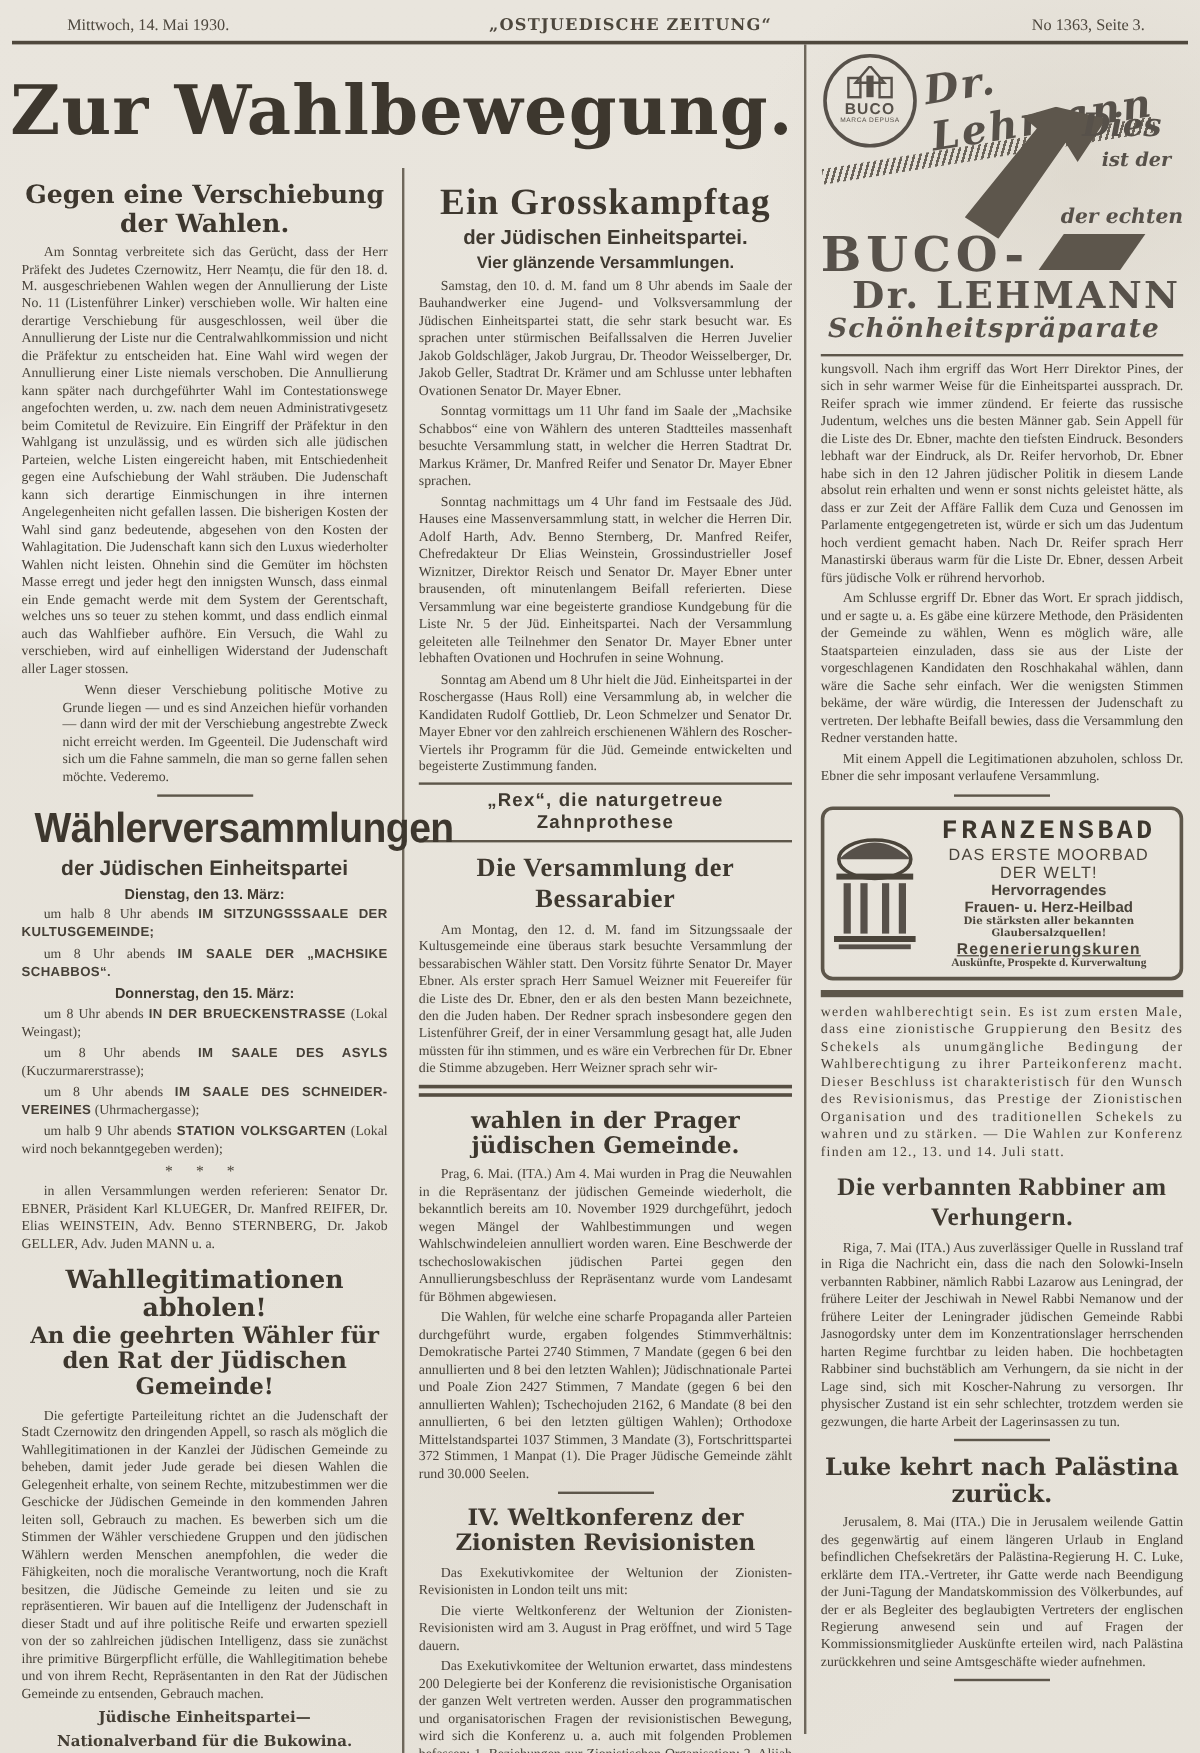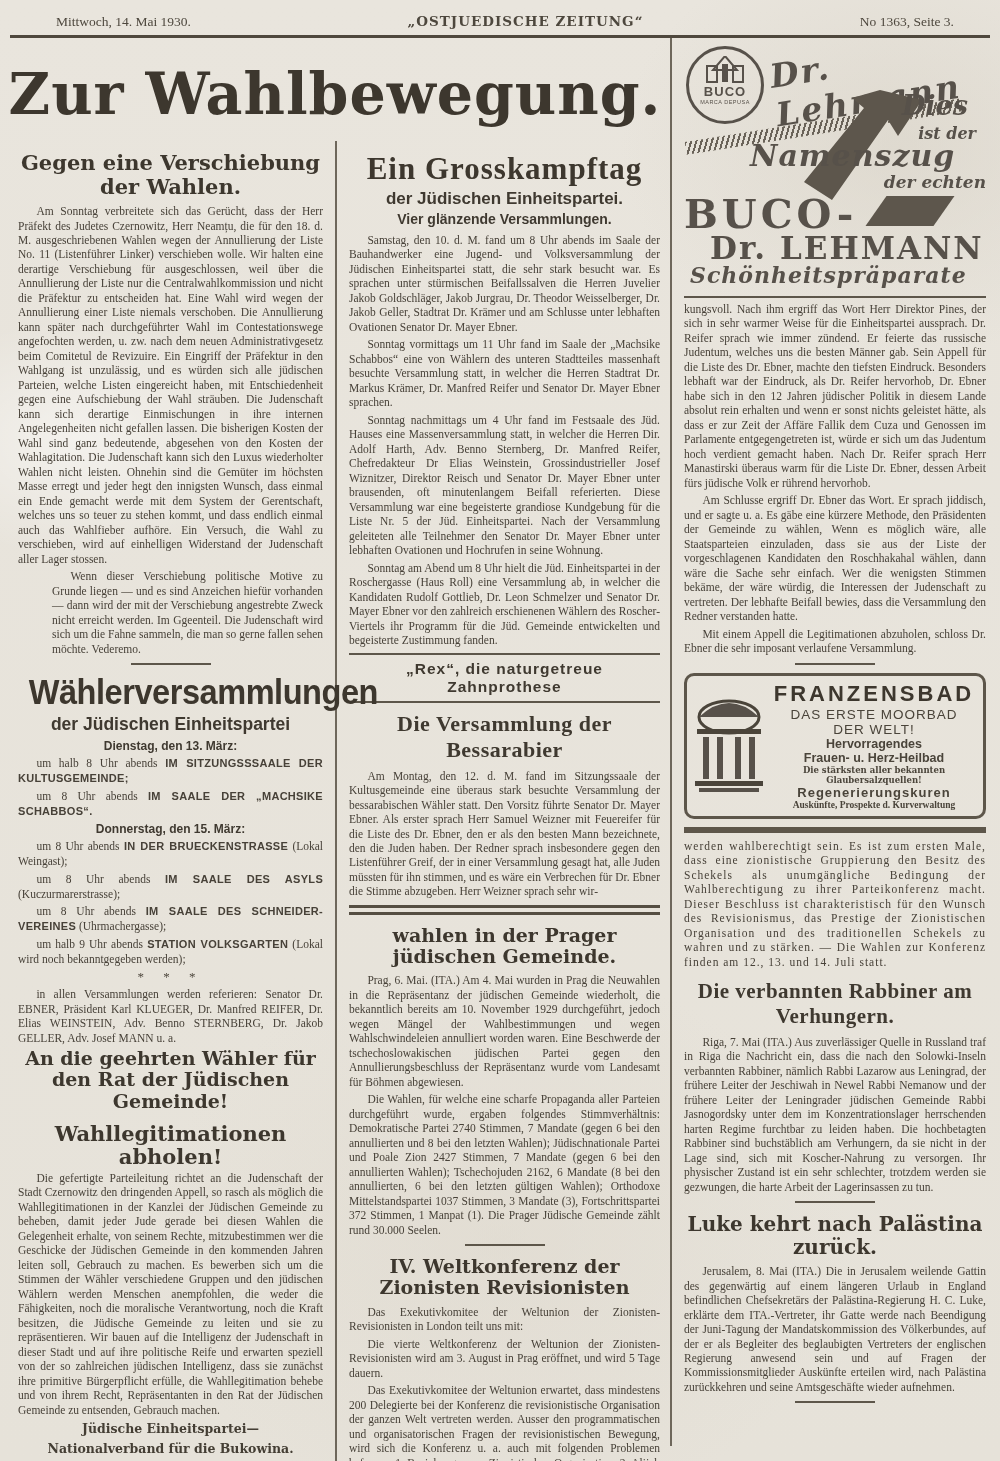--- a/index.html
+++ b/index.html
@@ -81,25 +81,25 @@
   .pgram{position:absolute;left:192px;top:158px;width:68px;height:30px;background:#5d564c;
     transform:skewX(-35deg);}
   .brand2{position:absolute;left:26px;top:192px;font-family:"DejaVu Serif",serif;font-weight:700;
     font-size:31px;letter-spacing:2px;}
   .brand3{position:absolute;left:6px;top:224px;font-family:"DejaVu Serif",serif;font-style:italic;
     font-weight:700;font-size:22px;letter-spacing:1px;}
   
   .franz{border:3px solid #5d564a;border-radius:10px;margin:8px 0 4px 0;padding:5px 6px 6px 6px;
     display:flex;gap:6px;align-items:center;}
   .franz-txt{flex:1;text-align:center;color:#4a443a;}
-  .franz-title{font-family:Liberation Sans, sans-serif;font-weight:700;font-size:22px;letter-spacing:3px;color:#3d372e;}
+  .franz-title{font-family:Liberation Mono, monospace;font-weight:700;font-size:22px;letter-spacing:3px;color:#3d372e;}
   .franz-l1{font-family:"Liberation Sans",sans-serif;font-size:13.5px;letter-spacing:1px;}
   .franz-l3{font-family:"Liberation Sans",sans-serif;font-weight:700;font-size:12.5px;}
   .franz-l5{font-family:"DejaVu Serif",serif;font-weight:700;font-size:8.5px;}
-  .franz-l6{font-family:"Liberation Sans",sans-serif;font-weight:700;font-size:13px;letter-spacing:1px;}
+  .franz-l6{font-family:"Liberation Sans",sans-serif;font-weight:700;font-size:13px;letter-spacing:1px;text-decoration:underline;}
   .franz-l7{font-size:9.5px;font-weight:700;}
   .thickrule{border-top:6px solid #5d564a;margin:8px 0 6px 0;}
   h2.right-goth{font-size:20px;}
   h3.rab{font-size:21px;margin-top:10px;}
 </style>
 </head>
 <body>
 
 <div class="page">
 
@@ -130,26 +130,26 @@
             <div class="sanssub">der Jüdischen Einheitspartei</div>
             <div class="sanssub2">Dienstag, den 13. März:</div>
             <p class="meeting"><span>um halb 8 Uhr abends</span> <b>IM SITZUNGSSSAALE DER KULTUSGEMEINDE;</b></p>
             <p class="meeting"><span>um 8 Uhr abends</span> <b>IM SAALE DER „MACHSIKE SCHABBOS“.</b></p>
             <div class="sanssub2">Donnerstag, den 15. März:</div>
             <p class="meeting"><span>um 8 Uhr abends</span> <b>IN DER BRUECKENSTRASSE</b> <span>(Lokal Weingast);</span></p>
             <p class="meeting"><span>um 8 Uhr abends</span> <b>IM SAALE DES ASYLS</b> <span>(Kuczurmarerstrasse);</span></p>
             <p class="meeting"><span>um 8 Uhr abends</span> <b>IM SAALE DES SCHNEIDER-VEREINES</b> <span>(Uhrmachergasse);</span></p>
             <p class="meeting"><span>um halb 9 Uhr abends</span> <b>STATION VOLKSGARTEN</b> <span>(Lokal wird noch bekanntgegeben werden);</span></p>
             <div class="stars">* * *</div>
-            <p>in allen Versammlungen werden referieren: Senator Dr. EBNER, Präsident Karl KLUEGER, Dr. Manfred REIFER, Dr. Elias WEINSTEIN, Adv. Benno STERNBERG, Dr. Jakob GELLER, Adv. Josef MANN u. a.</p>
-          </article>
-
-          <article>
+            <p>in allen Versammlungen werden referieren: Senator Dr. EBNER, Präsident Karl KLUEGER, Dr. Manfred REIFER, Dr. Elias WEINSTEIN, Adv. Benno STERNBERG, Dr. Jakob GELLER, Adv. Juden MANN u. a.</p>
+          </article>
+
+          <article>
+            <h2 class="goth" style="margin-bottom:2px;">Wahllegitimationen abholen!</h2>
             <h2 class="goth" style="font-size:19px;margin-top:2px;">An die geehrten Wähler für den Rat der Jüdischen Gemeinde!</h2>
-            <h2 class="goth" style="margin-bottom:2px;">Wahllegitimationen abholen!</h2>
             <p>Die gefertigte Parteileitung richtet an die Judenschaft der Stadt Czernowitz den dringenden Appell, so rasch als möglich die Wahllegitimationen in der Kanzlei der Jüdischen Gemeinde zu beheben, damit jeder Jude gerade bei diesen Wahlen die Gelegenheit erhalte, von seinem Rechte, mitzubestimmen wer die Geschicke der Jüdischen Gemeinde in den kommenden Jahren leiten soll, Gebrauch zu machen. Es bewerben sich um die Stimmen der Wähler verschiedene Gruppen und den jüdischen Wählern werden Menschen anempfohlen, die weder die Fähigkeiten, noch die moralische Verantwortung, noch die Kraft besitzen, die Jüdische Gemeinde zu leiten und sie zu repräsentieren. Wir bauen auf die Intelligenz der Judenschaft in dieser Stadt und auf ihre politische Reife und erwarten speziell von der so zahlreichen jüdischen Intelligenz, dass sie zunächst ihre primitive Bürgerpflicht erfülle, die Wahllegitimation behebe und von ihrem Recht, Repräsentanten in den Rat der Jüdischen Gemeinde zu entsenden, Gebrauch machen.</p>
             <div class="sig">Jüdische Einheitspartei—</div>
             <div class="sig">Nationalverband für die Bukowina.</div>
 
           </article>
         </div>
 
         <div class="col colM">
           <article>
             <div class="mid-head1">Ein Grosskampftag</div>
@@ -206,21 +206,20 @@
           <div class="bname">BUCO</div>
           <div class="bsub">MARCA DEPUSA</div>
         </div>
         <div class="buco-script">Dr. Lehmann</div>
         <div class="hatch"></div>
         <svg class="buco-arrow" width="120" height="110" viewBox="0 0 120 110">
           <polygon points="78,0 120,10 96,46 86,30 30,110 2,92 62,18 50,8" fill="#5d564c"></polygon>
         </svg>
         <div class="dies">Dies</div>
         <div class="istder">ist der</div>
-        <div class="namenszug">Namenszug</div>
         <div class="derechten">der echten</div>
         <div class="brand1">BUCO-</div>
         <div class="pgram"></div>
         <div class="brand2">Dr. LEHMANN</div>
         <div class="brand3">Schönheitspräparate</div>
       </div>
 
       <article>
         <p class="noindent">kungsvoll. Nach ihm ergriff das Wort Herr Direktor Pines, der sich in sehr warmer Weise für die Einheitspartei aussprach. Dr. Reifer sprach wie immer zündend. Er feierte das russische Judentum, welches uns die besten Männer gab. Sein Appell für die Liste des Dr. Ebner, machte den tiefsten Eindruck. Besonders lebhaft war der Eindruck, als Dr. Reifer hervorhob, Dr. Ebner habe sich in den 12 Jahren jüdischer Politik in diesem Lande absolut rein erhalten und wenn er sonst nichts geleistet hätte, als dass er zur Zeit der Affäre Fallik dem Cuza und Genossen im Parlamente entgegengetreten ist, würde er sich um das Judentum hoch verdient gemacht haben. Nach Dr. Reifer sprach Herr Manastirski überaus warm für die Liste Dr. Ebner, dessen Arbeit fürs jüdische Volk er rührend hervorhob.</p>
         <p>Am Schlusse ergriff Dr. Ebner das Wort. Er sprach jiddisch, und er sagte u. a. Es gäbe eine kürzere Methode, den Präsidenten der Gemeinde zu wählen, Wenn es möglich wäre, alle Staatsparteien einzuladen, dass sie aus der Liste der vorgeschlagenen Kandidaten den Roschhakahal wählen, dann wäre die Sache sehr einfach. Wer die wenigsten Stimmen bekäme, der wäre würdig, die Interessen der Judenschaft zu vertreten. Der lebhafte Beifall bewies, dass die Versammlung den Redner verstanden hatte.</p>

